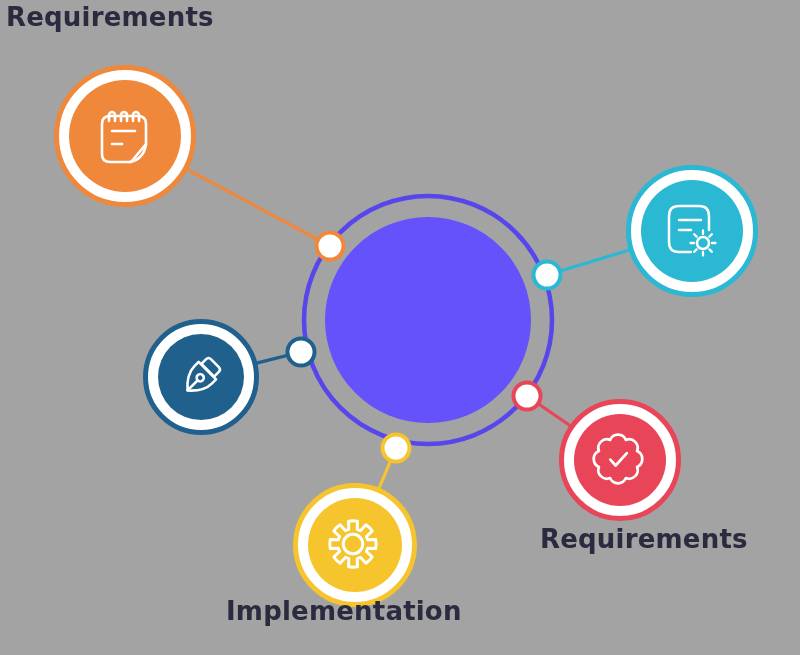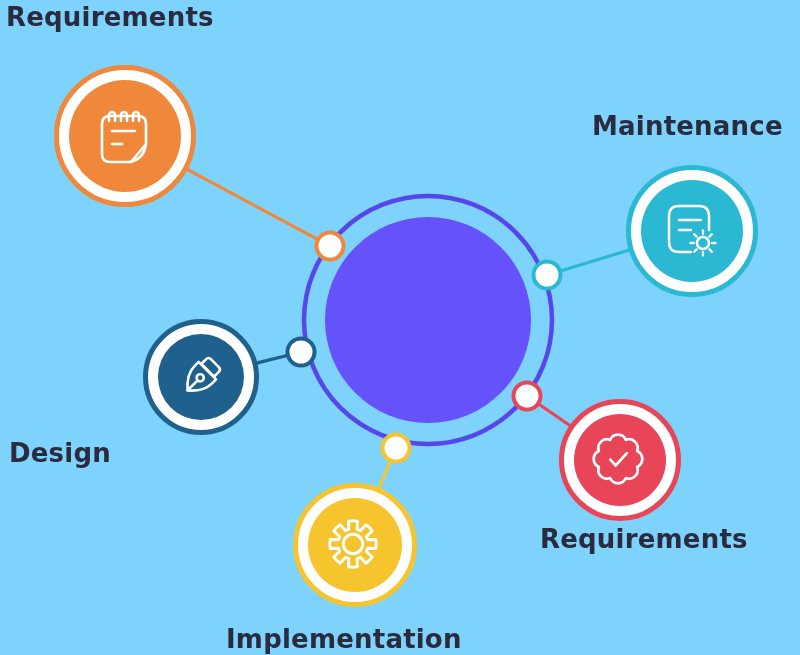--- a/index.html
+++ b/index.html
@@ -1,36 +1,36 @@
 <!DOCTYPE html>
 <html><head>
 <meta charset="utf-8">
 <style>
   html,body{margin:0;padding:0;background:#fff;}
   .canvas{
     position:relative;
     width:800px;height:655px;
-    background:#7dd3fc;
+    background:#a3a3a3;
     font-family:"DejaVu Sans", sans-serif;
     overflow:hidden;
   }
   .diagram-svg{position:absolute;left:0;top:0;}
   .node-label{
     position:absolute;
     font-weight:700;
     font-size:26px;
     line-height:1.2;
     color:#2B2B40;
     letter-spacing:0.2px;
     white-space:nowrap;
   }
   .lbl-requirements{left:6px;top:2px;}
   .lbl-maintenance{left:592px;top:111px;}
   .lbl-design{left:9px;top:438px;}
-  .lbl-implementation{left:226px;top:624px;text-align:center;}
+  .lbl-implementation{left:226px;top:596px;text-align:center;}
   .lbl-verification{left:540px;top:524px;}
 </style>
 </head>
 <body>
 
 <div class="canvas">
 
   <svg class="diagram-svg" width="800" height="655" viewBox="0 0 800 655">
 
     <g stroke-linecap="round" fill="none">
@@ -104,17 +104,15 @@
     <g fill="#ffffff">
       <circle cx="330" cy="246" r="13.5" stroke="#F0883C" stroke-width="4"></circle>
       <circle cx="547" cy="275" r="13.5" stroke="#2BB8D3" stroke-width="4"></circle>
       <circle cx="301" cy="352" r="13.5" stroke="#20608C" stroke-width="4"></circle>
       <circle cx="396" cy="448" r="13.5" stroke="#F6C52D" stroke-width="4"></circle>
       <circle cx="527" cy="396" r="13.5" stroke="#E94558" stroke-width="4"></circle>
     </g>
   </svg>
 
   <div class="node-label lbl-requirements">Requirements</div>
-  <div class="node-label lbl-maintenance">Maintenance</div>
-  <div class="node-label lbl-design">Design</div>
   <div class="node-label lbl-implementation">Implementation</div>
   <div class="node-label lbl-verification">Requirements</div>
 </div>
 
 </body></html>

